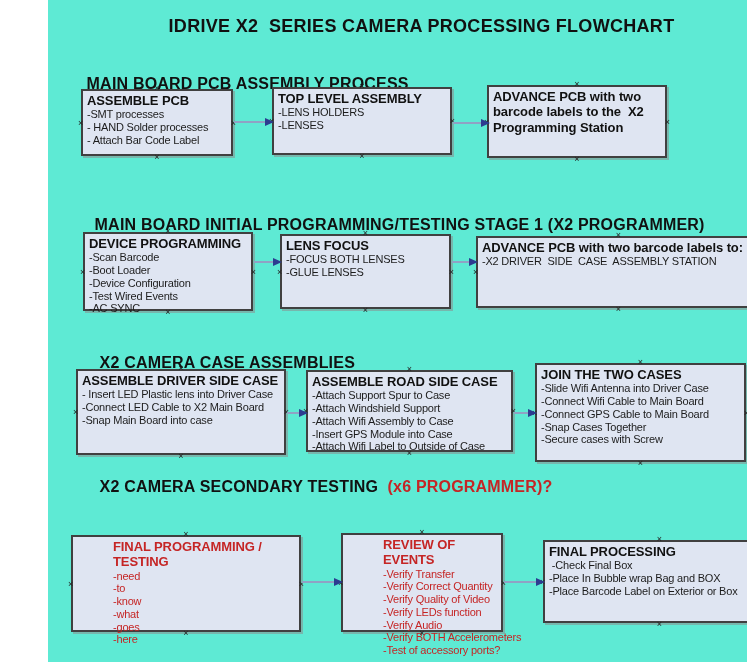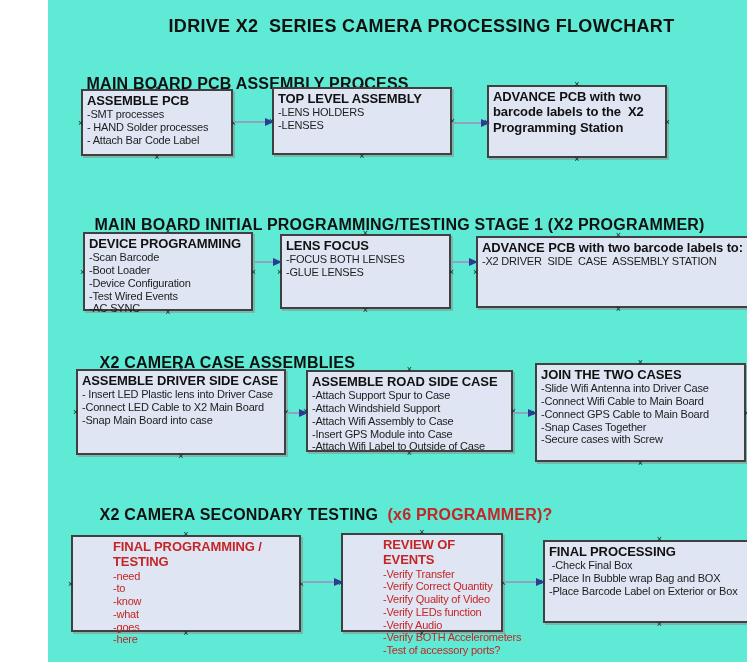--- a/index.html
+++ b/index.html
@@ -56,21 +56,21 @@
 
   <div class="section-header" style="left:20px; top:57px;text-align:right;">
     <span>MAIN BOARD PCB ASSEMBLY PROCESS</span>
   </div>
   <div class="section-header" style="left:28px; top:198px;">
     <span>MAIN BOARD INITIAL PROGRAMMING/TESTING STAGE 1 (X2 PROGRAMMER)</span>
   </div>
   <div class="section-header" style="left:33px; top:336px;">
     <span>X2 CAMERA CASE ASSEMBLIES</span>
   </div>
-  <div class="section-header" style="left:33px; top:488px;">
+  <div class="section-header" style="left:33px; top:460px;">
     <span>X2 CAMERA SECONDARY TESTING  </span><span class="hl">(x6 PROGRAMMER)?</span>
   </div>
 
   <div class="box" style="left:33px; top:89px; width:152px; height:67px;">
     <div class="box-title">ASSEMBLE PCB</div>
     <div class="box-items">
         <div class="box-line">-SMT processes</div>
         <div class="box-line">- HAND Solder processes</div>
         <div class="box-line">- Attach Bar Code Label</div>
       </div>

